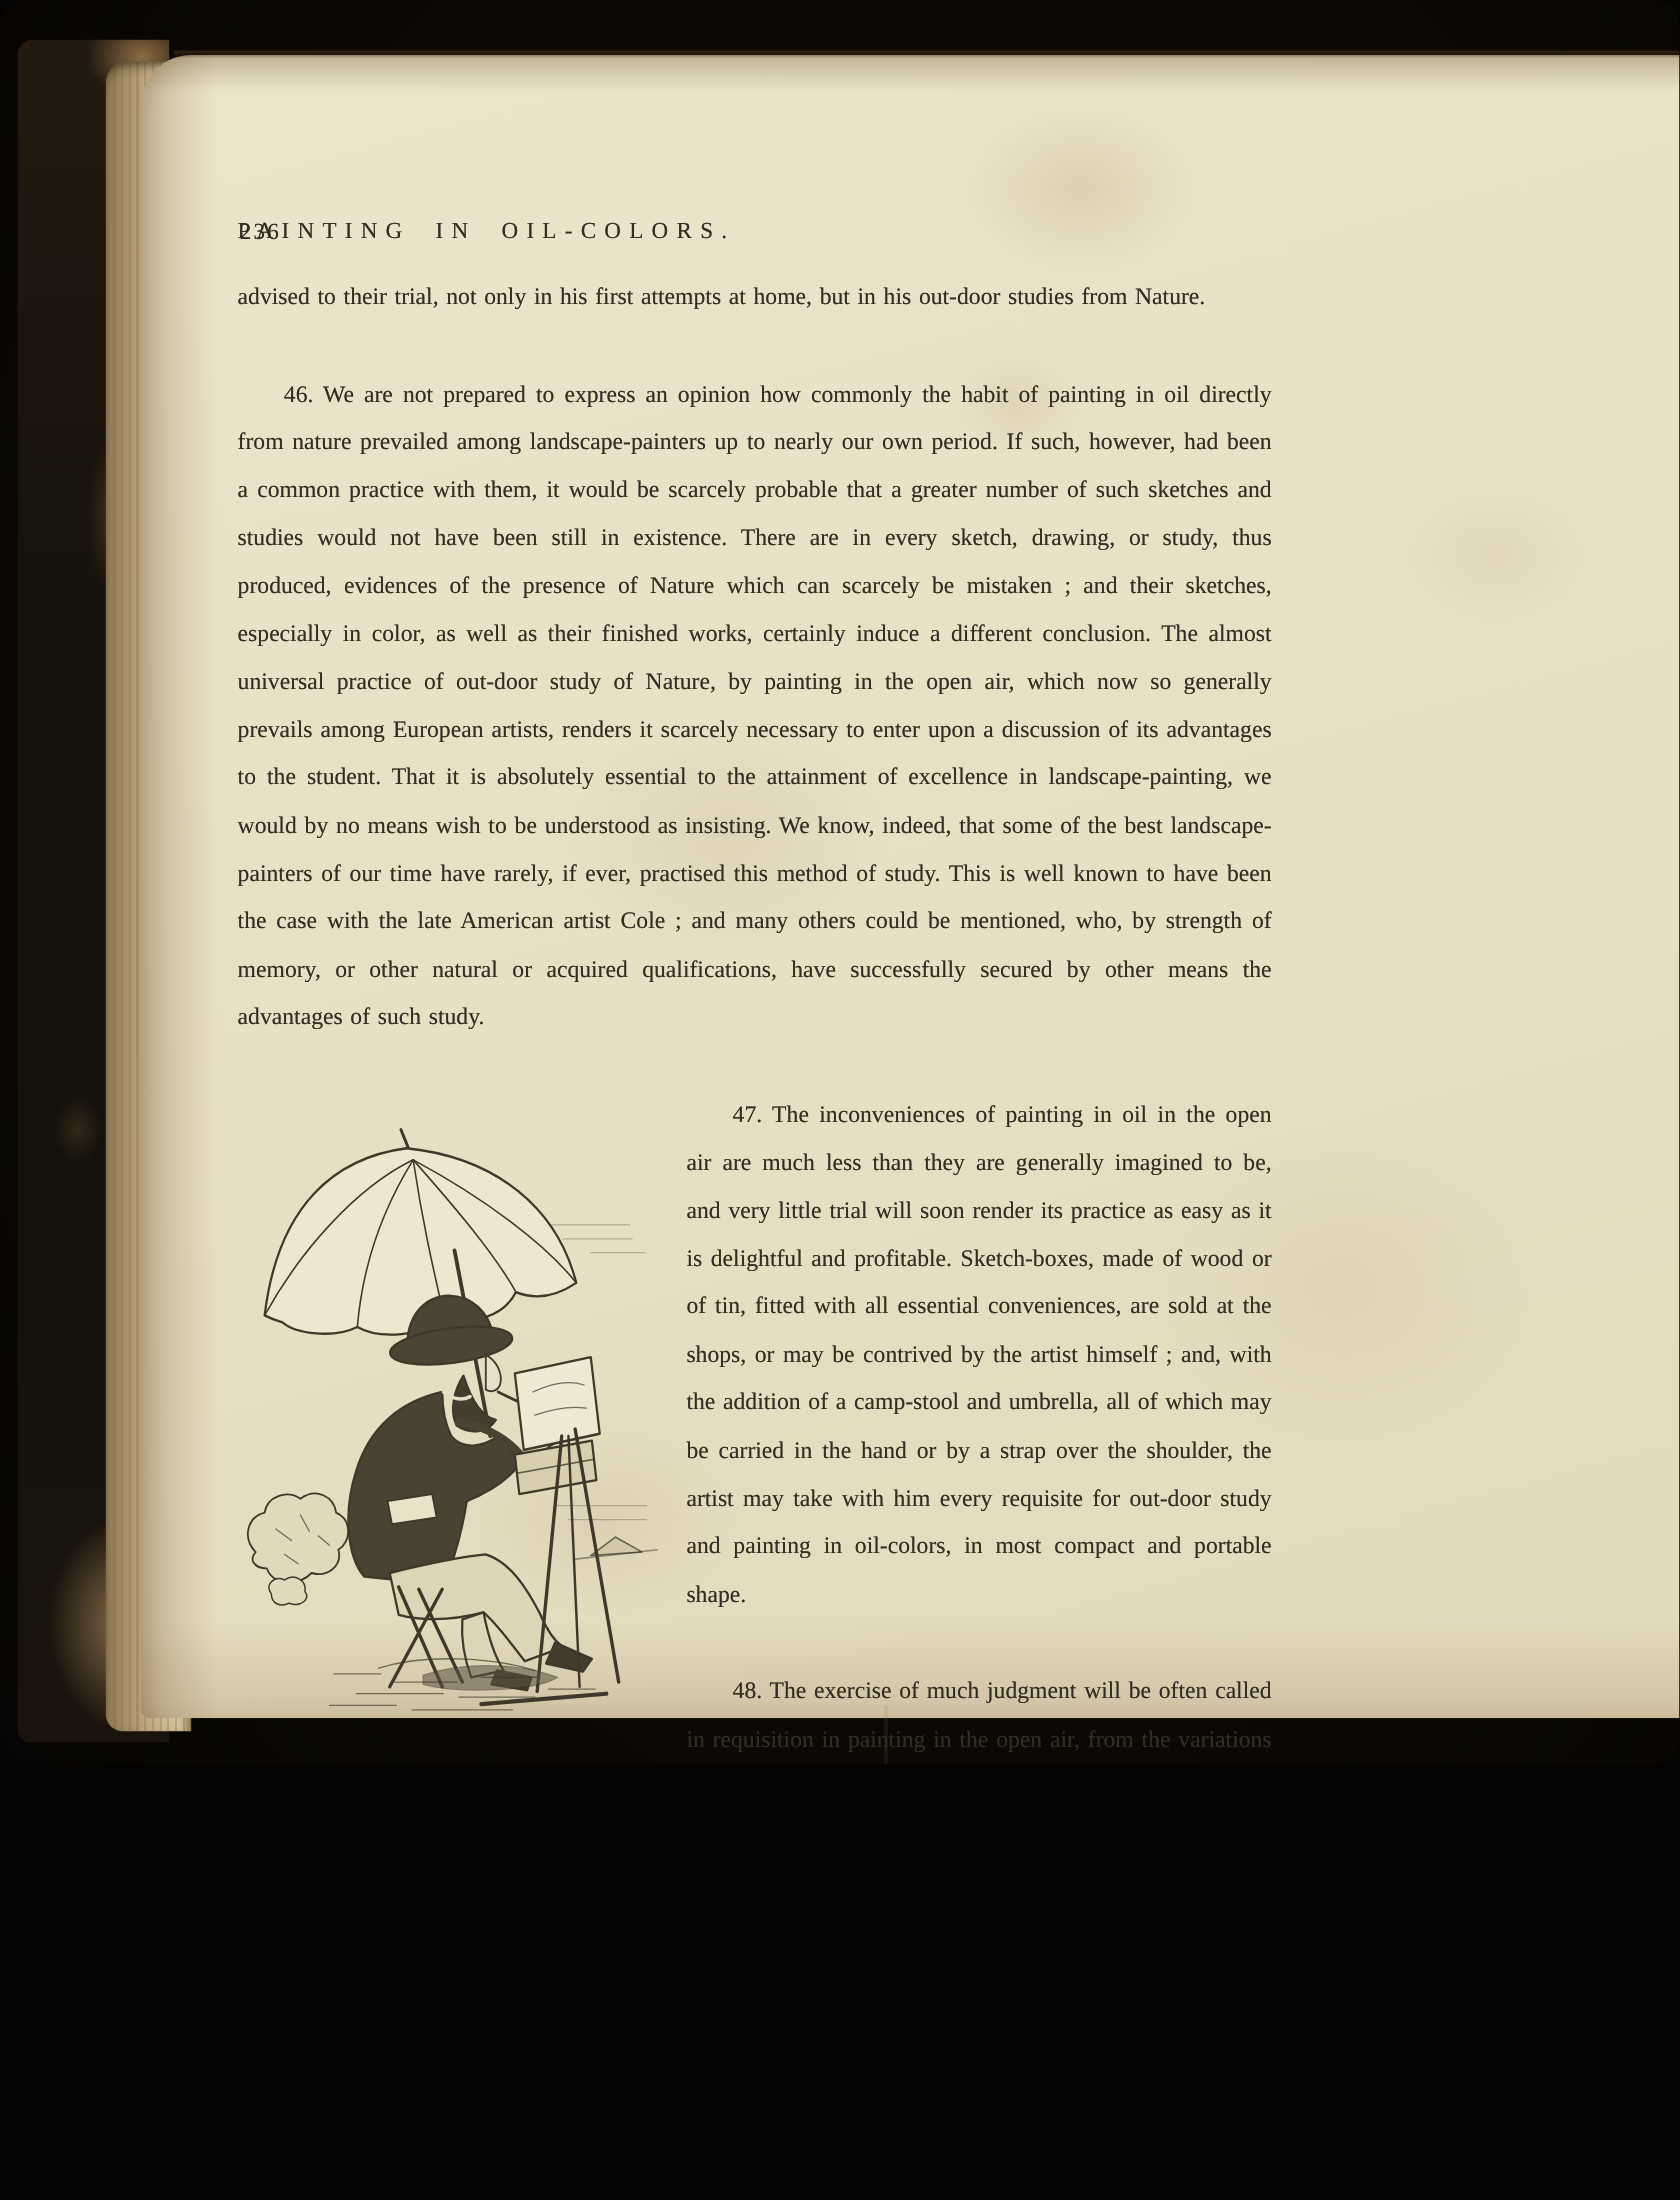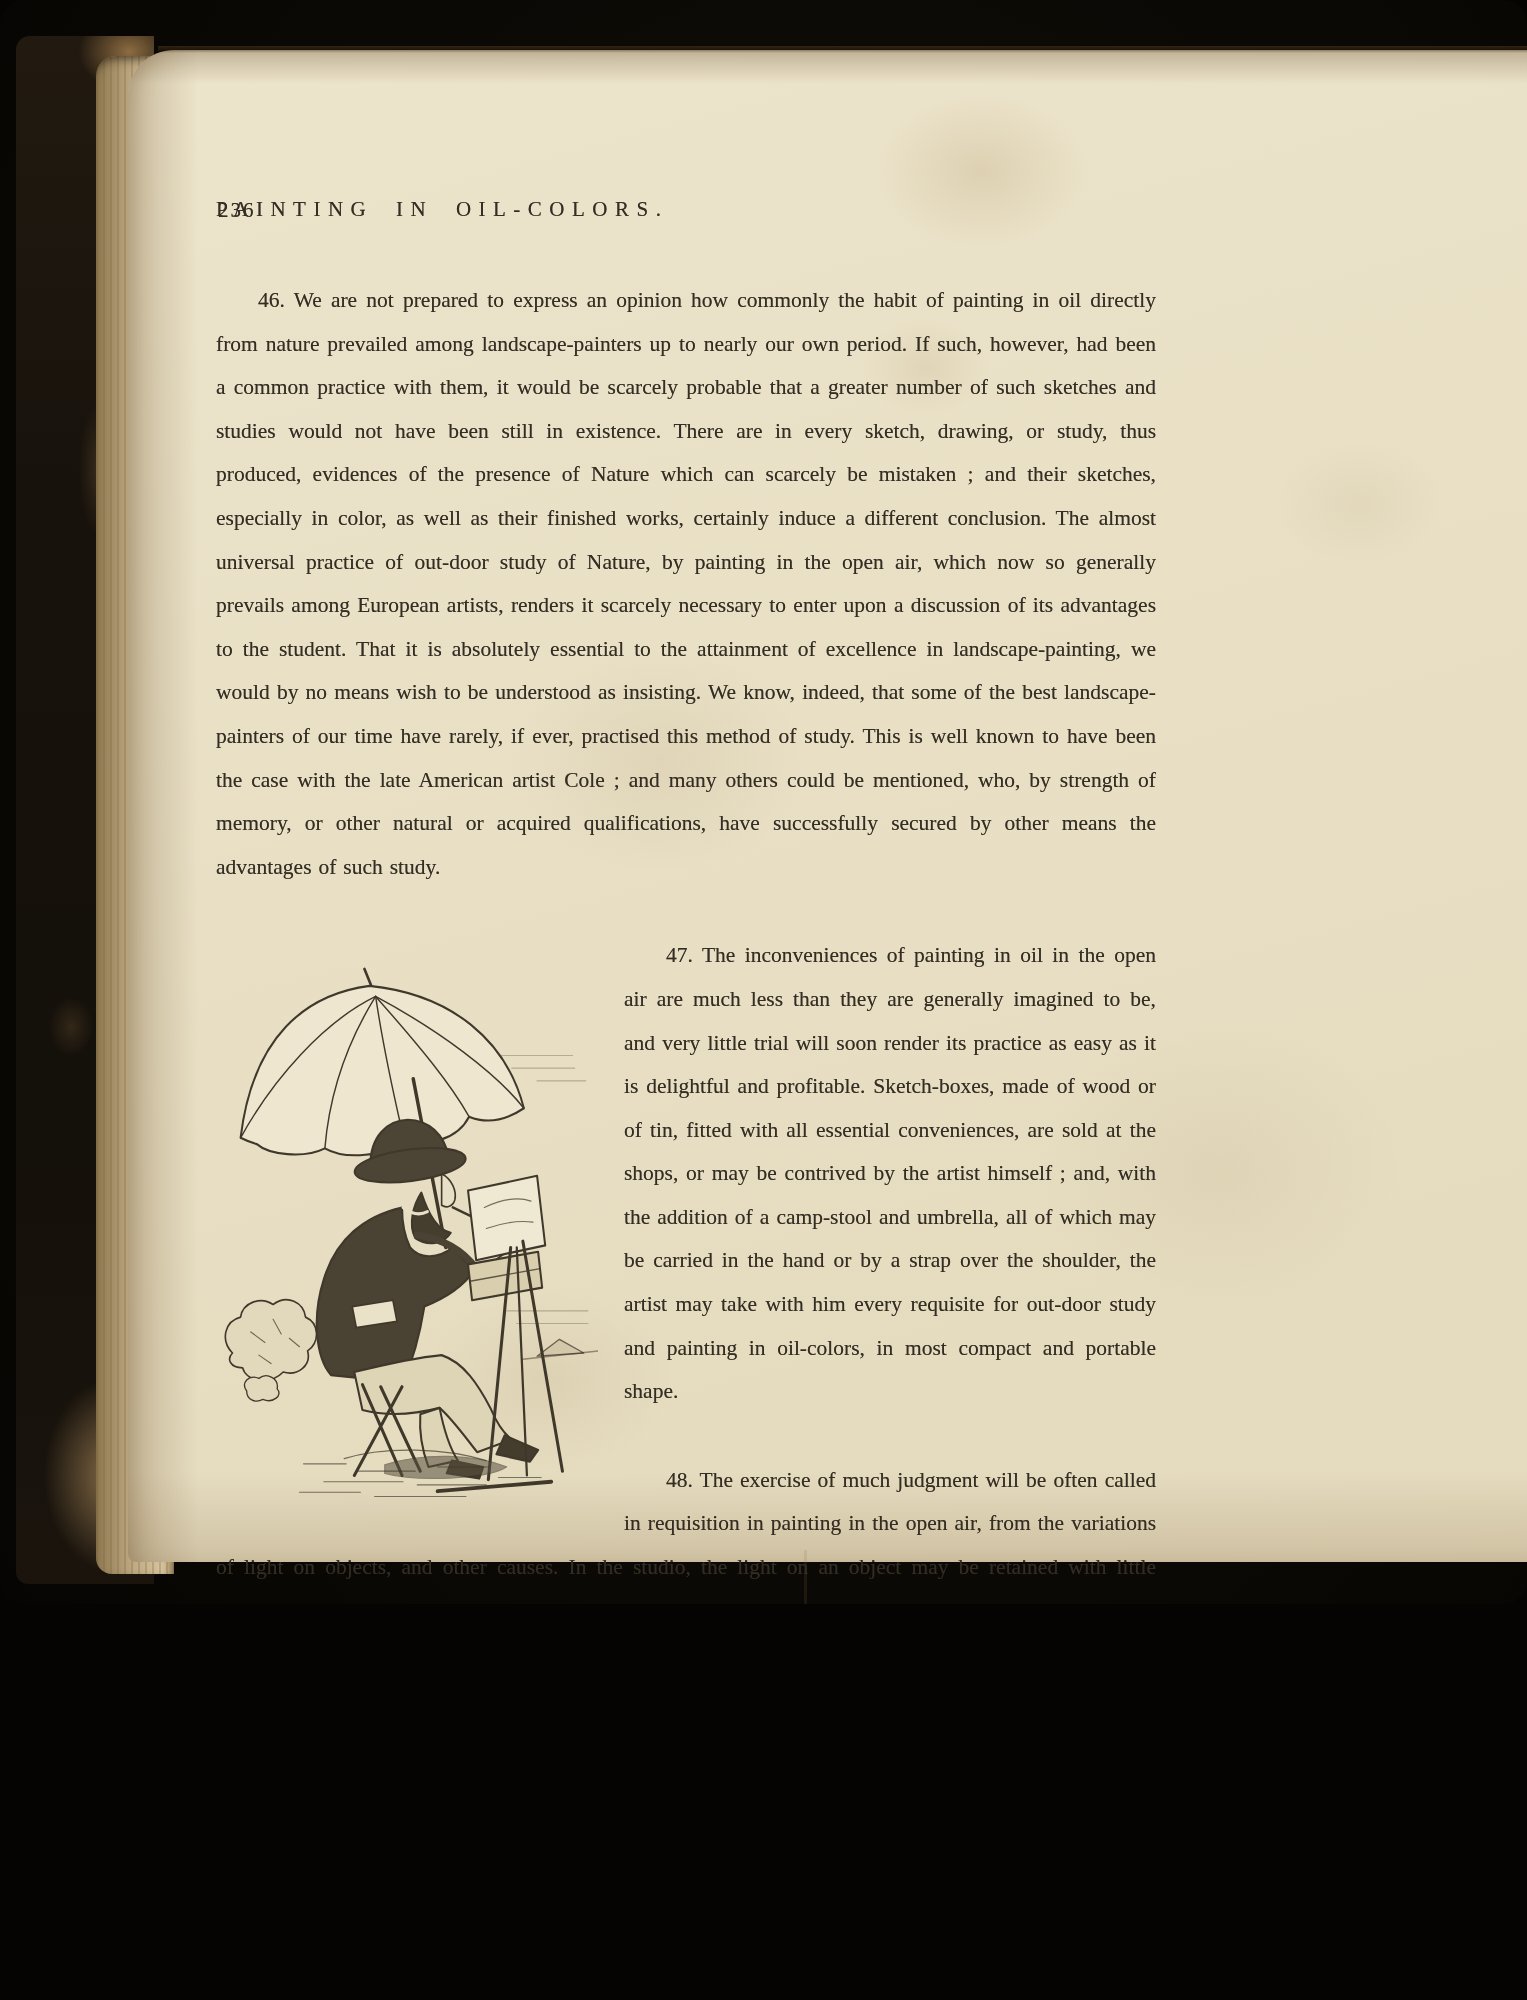--- a/index.html
+++ b/index.html
@@ -84,20 +84,21 @@
   <div class="page">
     <div class="crease"></div>
 
     <div class="content">
 
       <div class="running-head">
         <span class="folio">236</span>
         <span class="head-title">PAINTING IN OIL-COLORS.</span>
       </div>
 
+      <p class="body-par">advised to their trial, not only in his first attempts at home, but in his out-door studies from Nature.</p>
 
       <p class="body-par indent space-above">46. We are not prepared to express an opinion how commonly the habit of painting in oil directly from nature prevailed among landscape-painters up to nearly our own period. If such, however, had been a common practice with them, it would be scarcely probable that a greater number of such sketches and studies would not have been still in existence. There are in every sketch, drawing, or study, thus produced, evidences of the presence of Nature which can scarcely be mistaken&nbsp;; and their sketches, especially in color, as well as their finished works, certainly induce a different conclusion. The almost universal practice of out-door study of Nature, by painting in the open air, which now so generally prevails among European artists, renders it scarcely necessary to enter upon a discussion of its advantages to the student. That it is absolutely essential to the attainment of excellence in landscape-painting, we would by no means wish to be understood as insisting. We know, indeed, that some of the best landscape-painters of our time have rarely, if ever, practised this method of study. This is well known to have been the case with the late American artist Cole&nbsp;; and many others could be mentioned, who, by strength of memory, or other natural or acquired qualifications, have successfully secured by other means the advantages of such study.</p>
 
       <div class="figure" role="img" aria-label="Engraving of an artist seated on a camp-stool beneath an umbrella, painting at a portable easel out of doors">
         <svg viewBox="0 0 390 545" preserveAspectRatio="none">
           <g fill="none" stroke="#3f382b" stroke-width="2" stroke-linecap="round" stroke-linejoin="round">
 
             <g opacity=".3" stroke-width="1.1">
               <path d="M295,118 h70 M305,130 h62 M330,142 h48 M300,360 h80 M310,372 h70"></path>
             </g>

